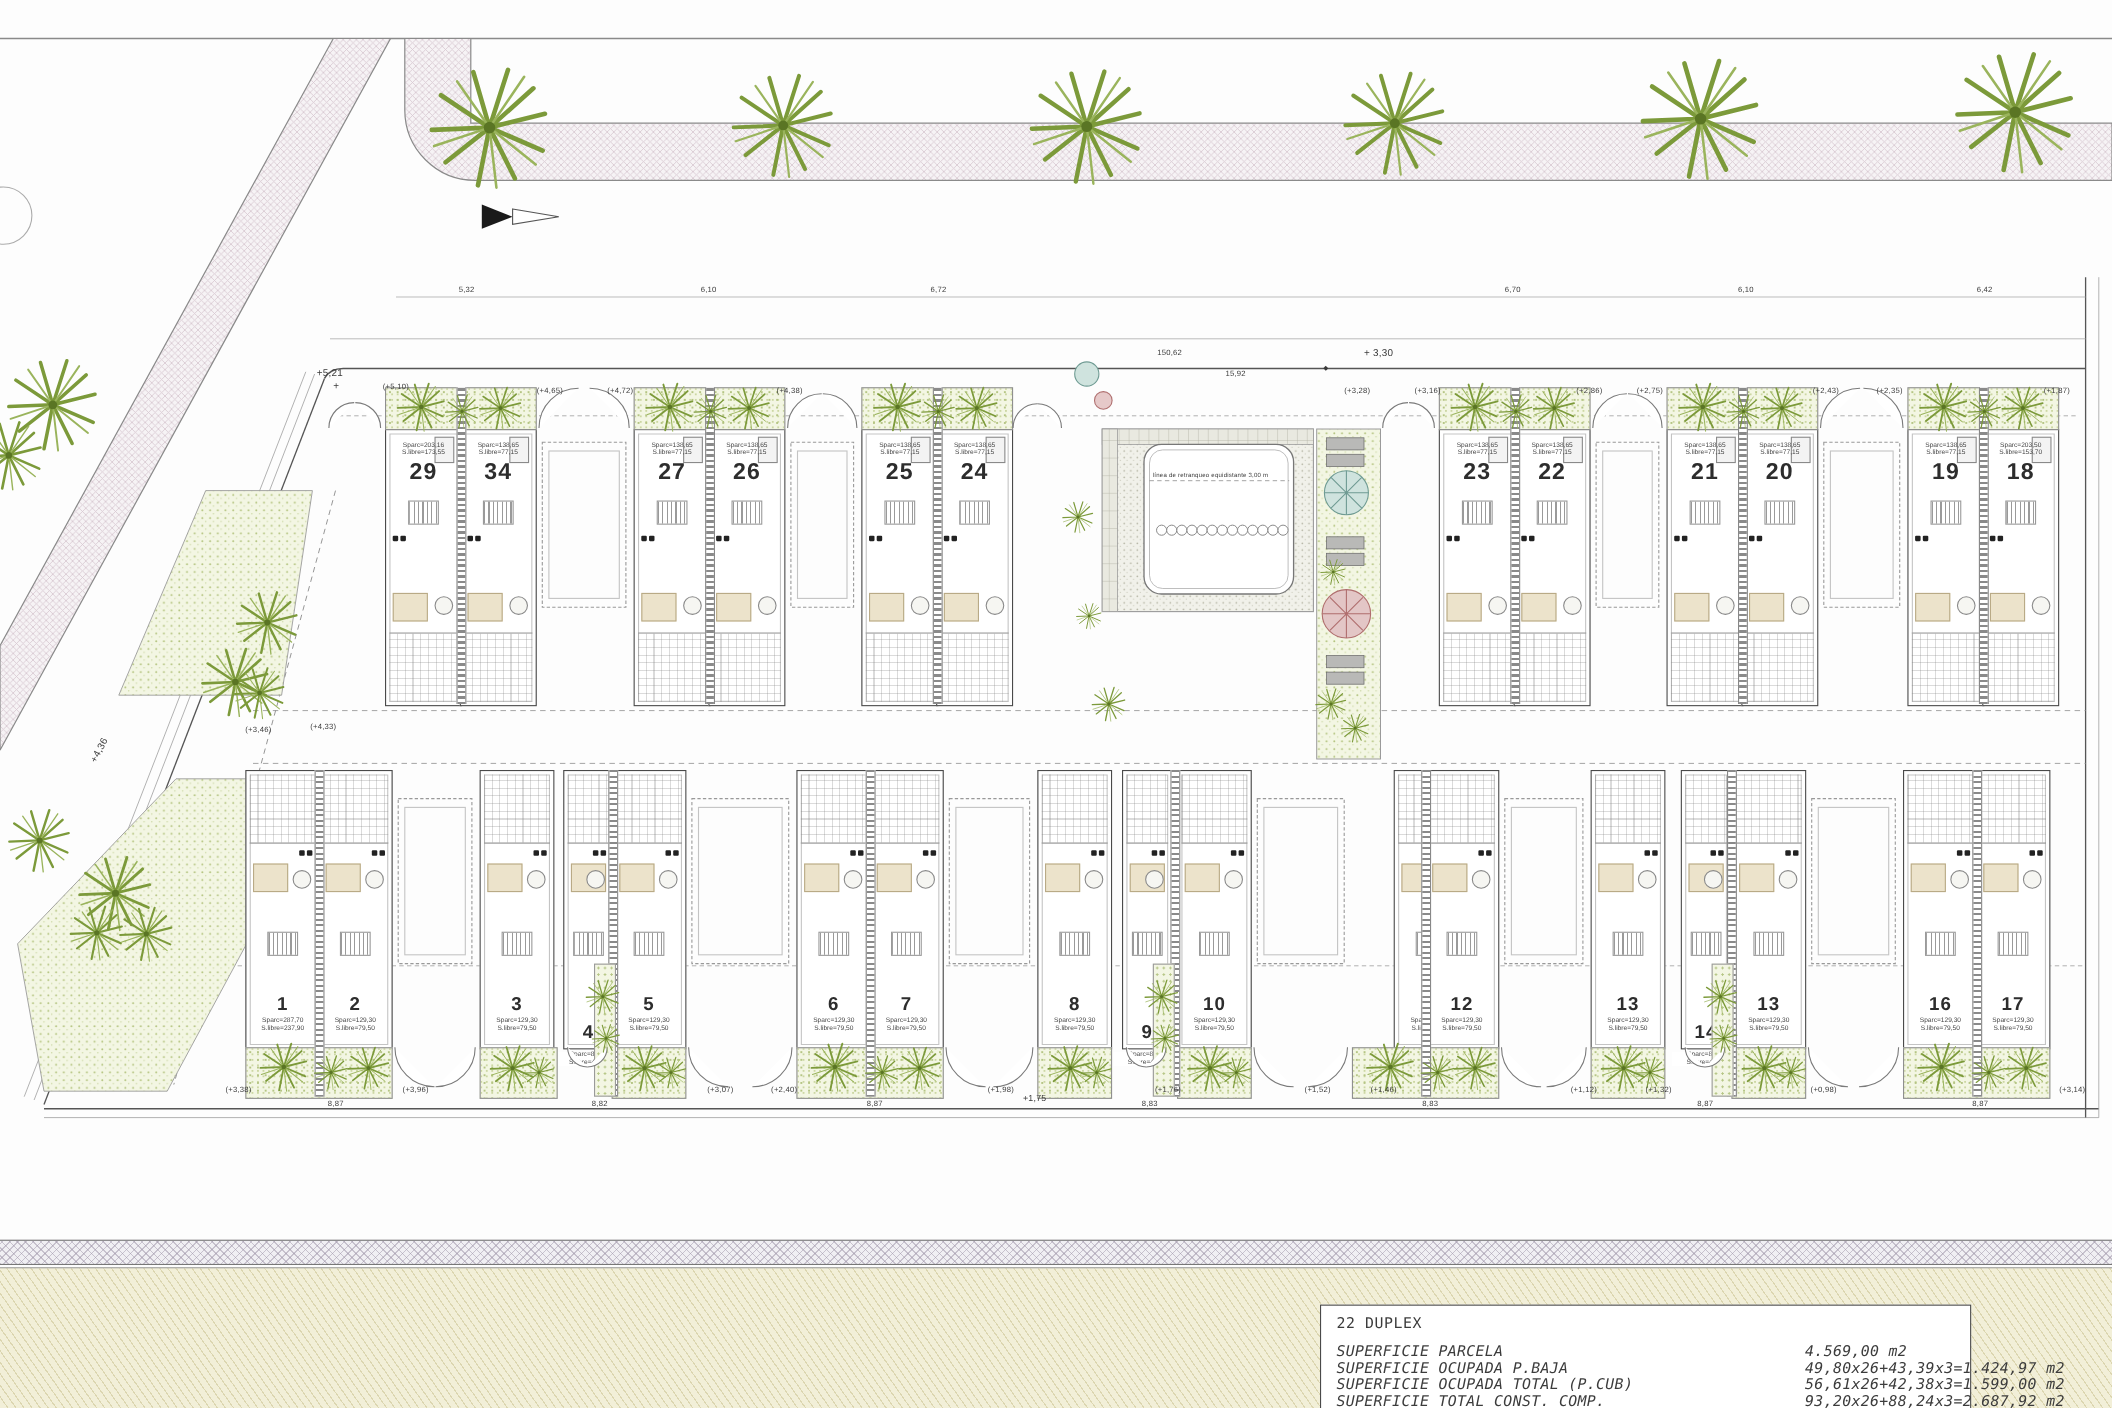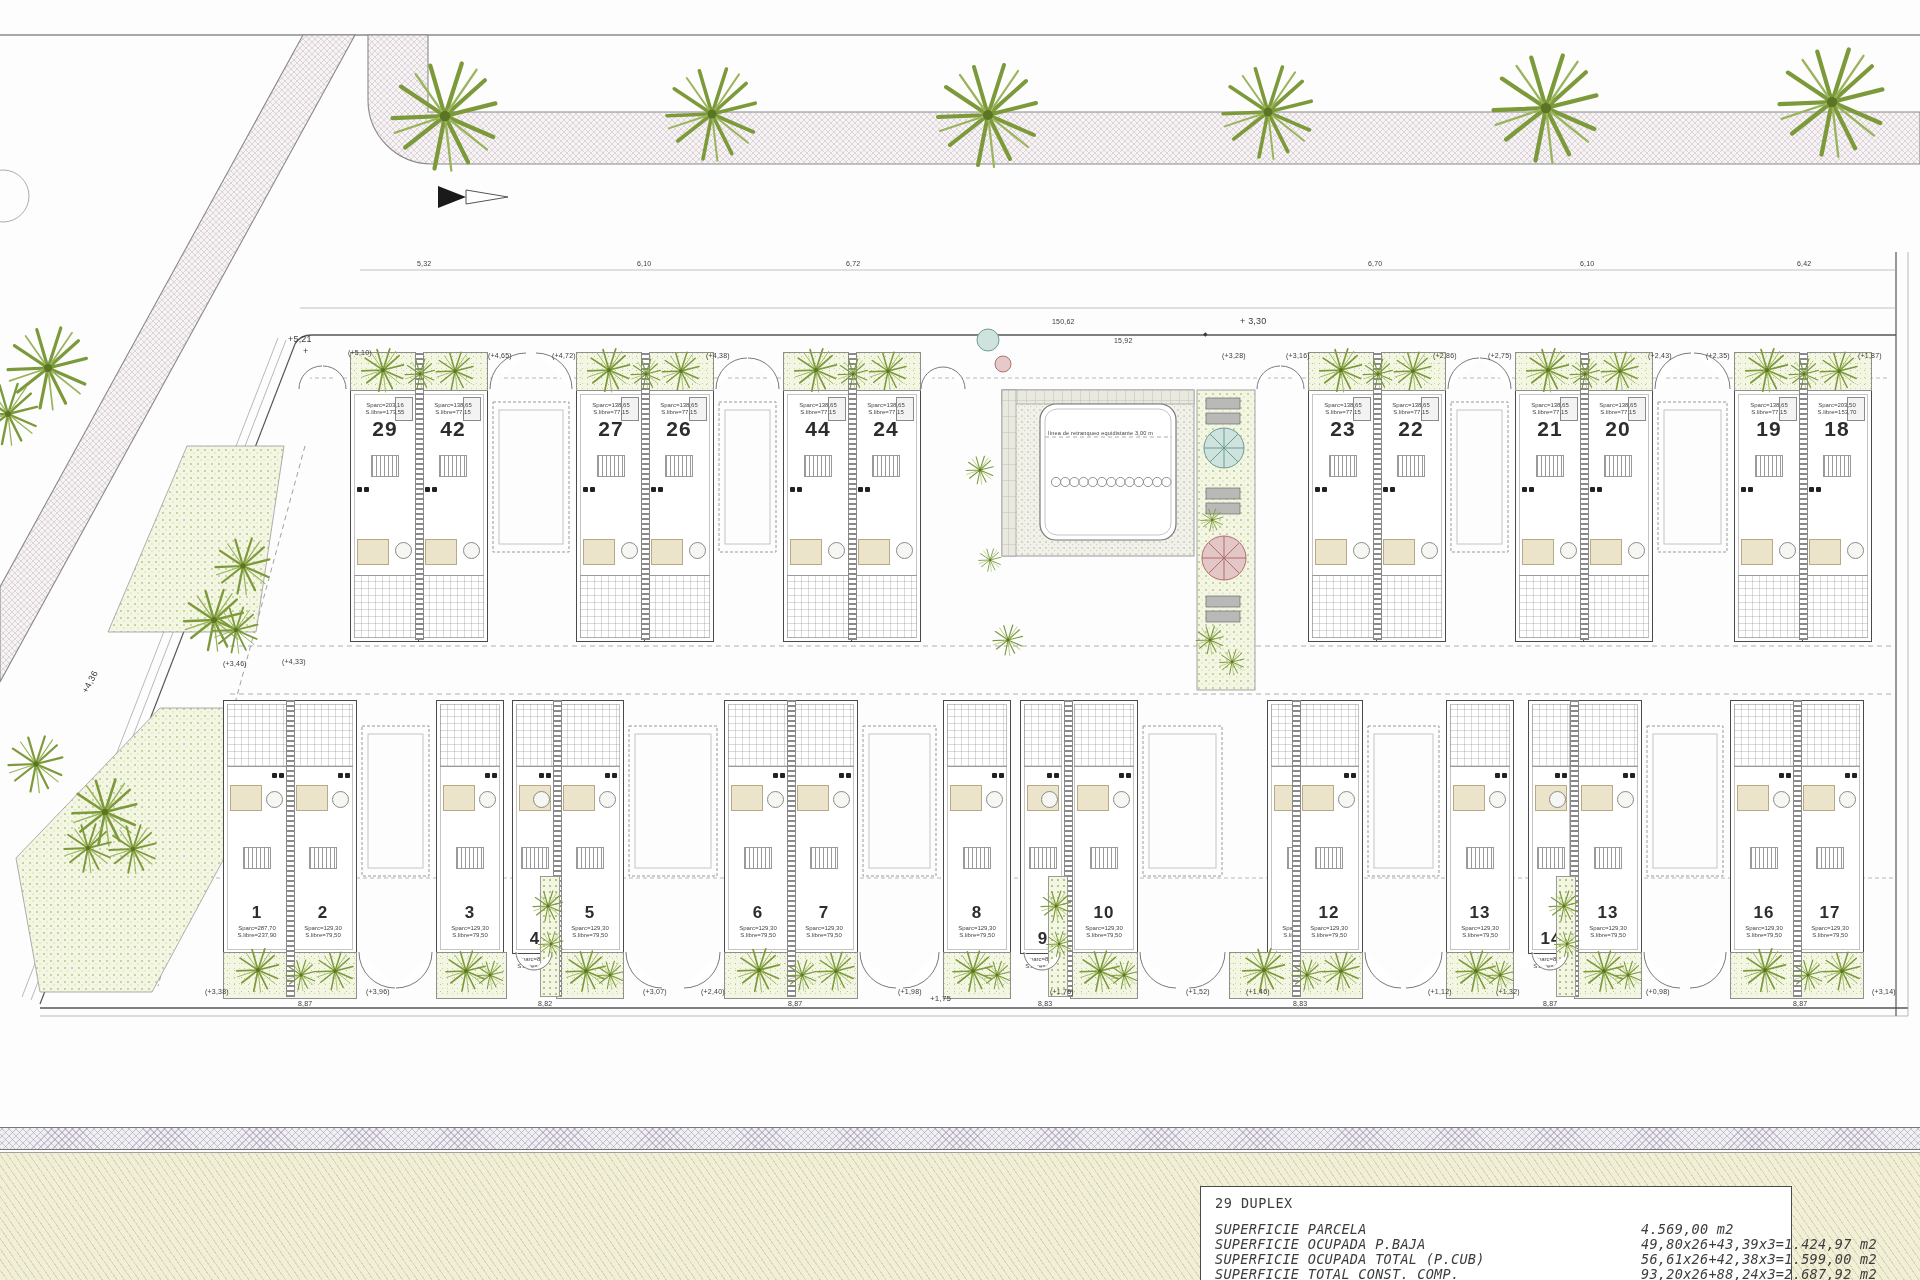--- a/index.html
+++ b/index.html
@@ -184,21 +184,21 @@
       <div class="area"><span>Sparc=203,16</span><br><span>S.libre=173,55</span></div>
     </div>
     <div class="unit top" style="left: 418px; width: 68px; top: 390px; height: 250px;">
       <div class="terr"></div>
       <div class="sofa"></div>
       <div class="tblc"></div>
       <div class="stair"></div>
       <div class="kd kd1"></div>
       <div class="kd kd2"></div>
       <div class="bed"></div>
-      <div class="num">42</div>
+      <div class="num">34</div>
       <div class="area"><span>Sparc=138,65</span><br><span>S.libre=77,15</span></div>
     </div>
     <div class="unit top" style="left: 576px; width: 68px; top: 390px; height: 250px;">
       <div class="terr"></div>
       <div class="sofa"></div>
       <div class="tblc"></div>
       <div class="stair"></div>
       <div class="kd kd1"></div>
       <div class="kd kd2"></div>
       <div class="bed"></div>
@@ -217,21 +217,21 @@
       <div class="area"><span>Sparc=138,65</span><br><span>S.libre=77,15</span></div>
     </div>
     <div class="unit top" style="left: 783px; width: 68px; top: 390px; height: 250px;">
       <div class="terr"></div>
       <div class="sofa"></div>
       <div class="tblc"></div>
       <div class="stair"></div>
       <div class="kd kd1"></div>
       <div class="kd kd2"></div>
       <div class="bed"></div>
-      <div class="num">44</div>
+      <div class="num">25</div>
       <div class="area"><span>Sparc=138,65</span><br><span>S.libre=77,15</span></div>
     </div>
     <div class="unit top" style="left: 851px; width: 68px; top: 390px; height: 250px;">
       <div class="terr"></div>
       <div class="sofa"></div>
       <div class="tblc"></div>
       <div class="stair"></div>
       <div class="kd kd1"></div>
       <div class="kd kd2"></div>
       <div class="bed"></div>
@@ -696,21 +696,21 @@
     <span class="ann" style="left: 1293px; top: 1000px;">8,83</span>
     <span class="ann" style="left: 1543px; top: 1000px;">8,87</span>
     <span class="ann" style="left: 1793px; top: 1000px;">8,87</span>
     <span class="ann" style="left: 1048px; top: 430px; font-size: 5.5px;">línea de retranqueo equidistante 3,00 m</span>
   </div>
 
 <div id="greystrip"></div>
 <div id="beige"></div>
 
 <div id="tbl">
-  <div class="tt">29 DUPLEX</div>
+  <div class="tt">22 DUPLEX</div>
   <div class="trow" style="top:34px">
     <span class="tl">SUPERFICIE PARCELA</span>
     <span class="tv">4.569,00 m2</span>
   </div>
   <div class="trow" style="top:49px">
     <span class="tl">SUPERFICIE OCUPADA P.BAJA</span>
     <span class="tv">49,80x26+43,39x3=1.424,97 m2</span>
   </div>
   <div class="trow" style="top:64px">
     <span class="tl">SUPERFICIE OCUPADA TOTAL (P.CUB)</span>

